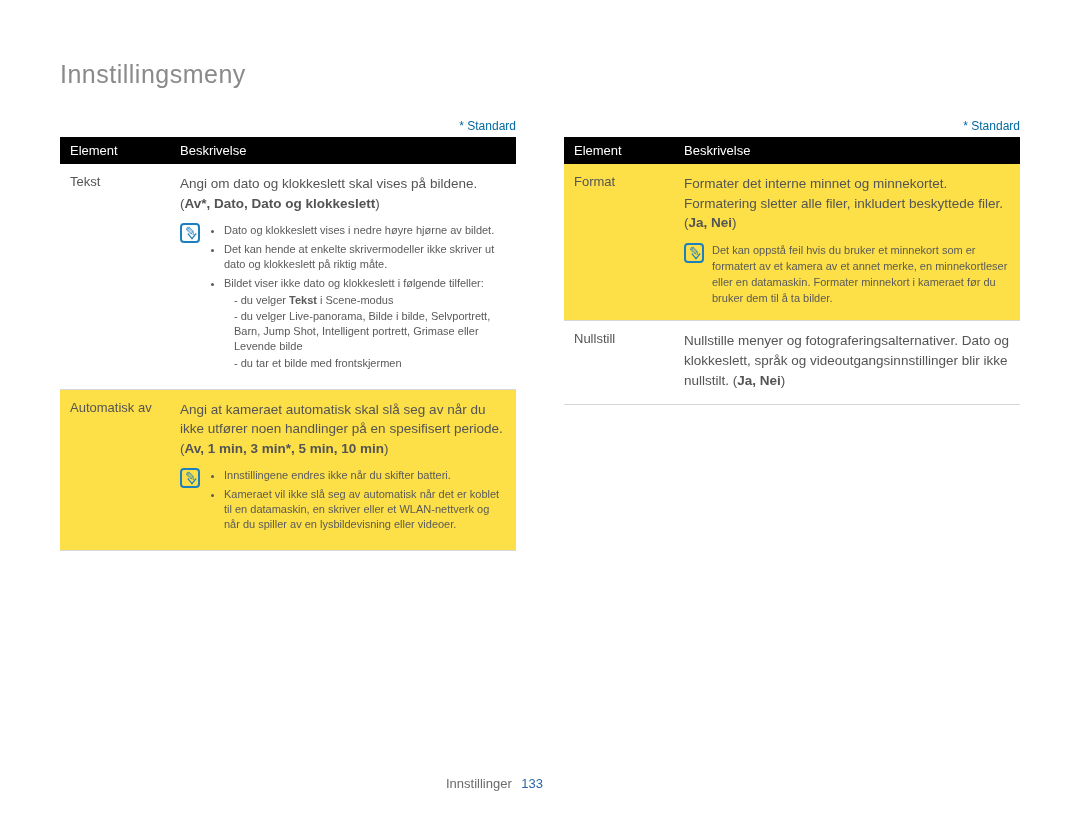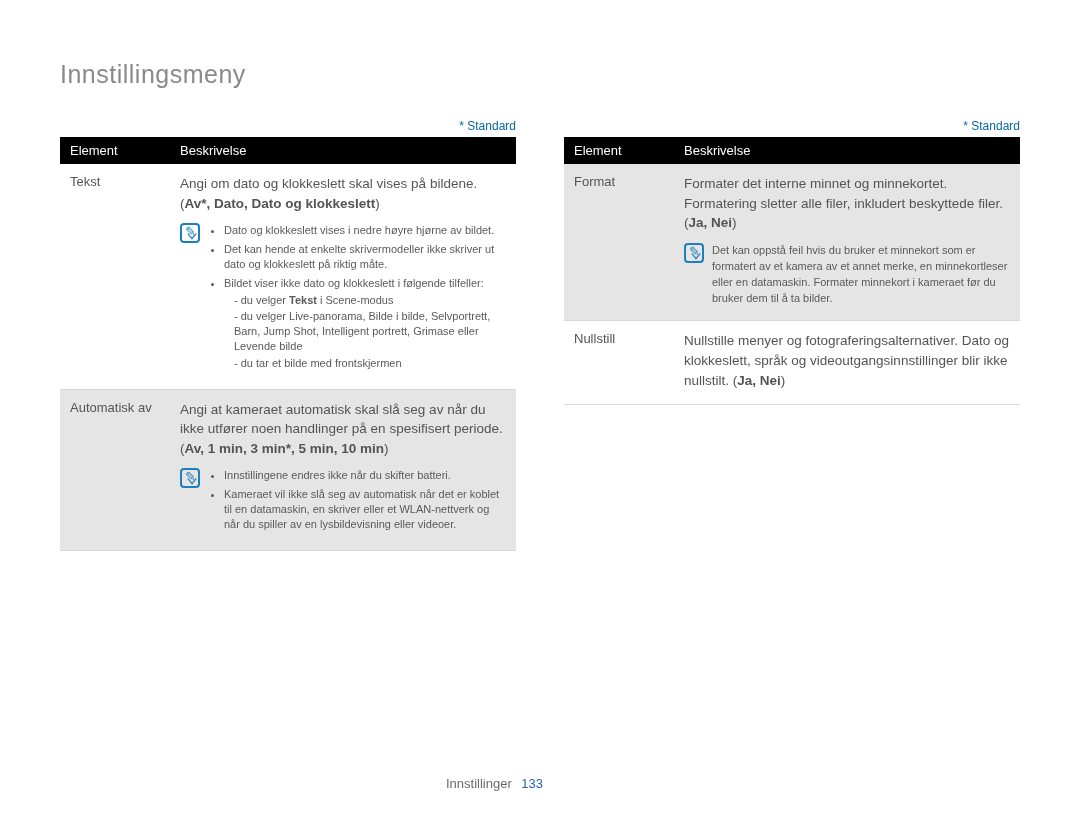--- a/index.html
+++ b/index.html
@@ -46,21 +46,21 @@
     text-align: left;
     padding: 6px 10px;
     font-size: 13px;
   }
   table.settings thead th:first-child { width: 110px; }
   table.settings tbody td {
     vertical-align: top;
     padding: 10px 8px 14px 10px;
     border-bottom: 1px solid #d7d7d7;
   }
-  table.settings tbody tr.shaded td { background: #e5e5e5; }
+  table.settings tbody tr.shaded td { background: #fde047; }
   .desc p { line-height: 1.45; font-size: 13.5px; }
   .desc .opts b { font-weight: 700; }
   .note-block {
     display: flex;
     gap: 8px;
     margin-top: 10px;
     align-items: flex-start;
   }
   .note-block.small ul, .note-block.small p { font-size: 11px; }
   .note-icon {

